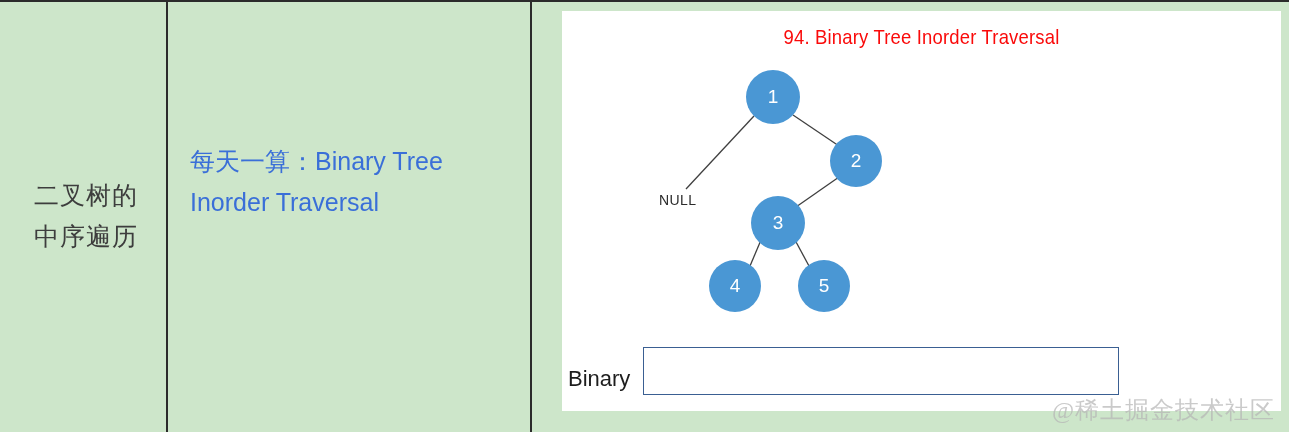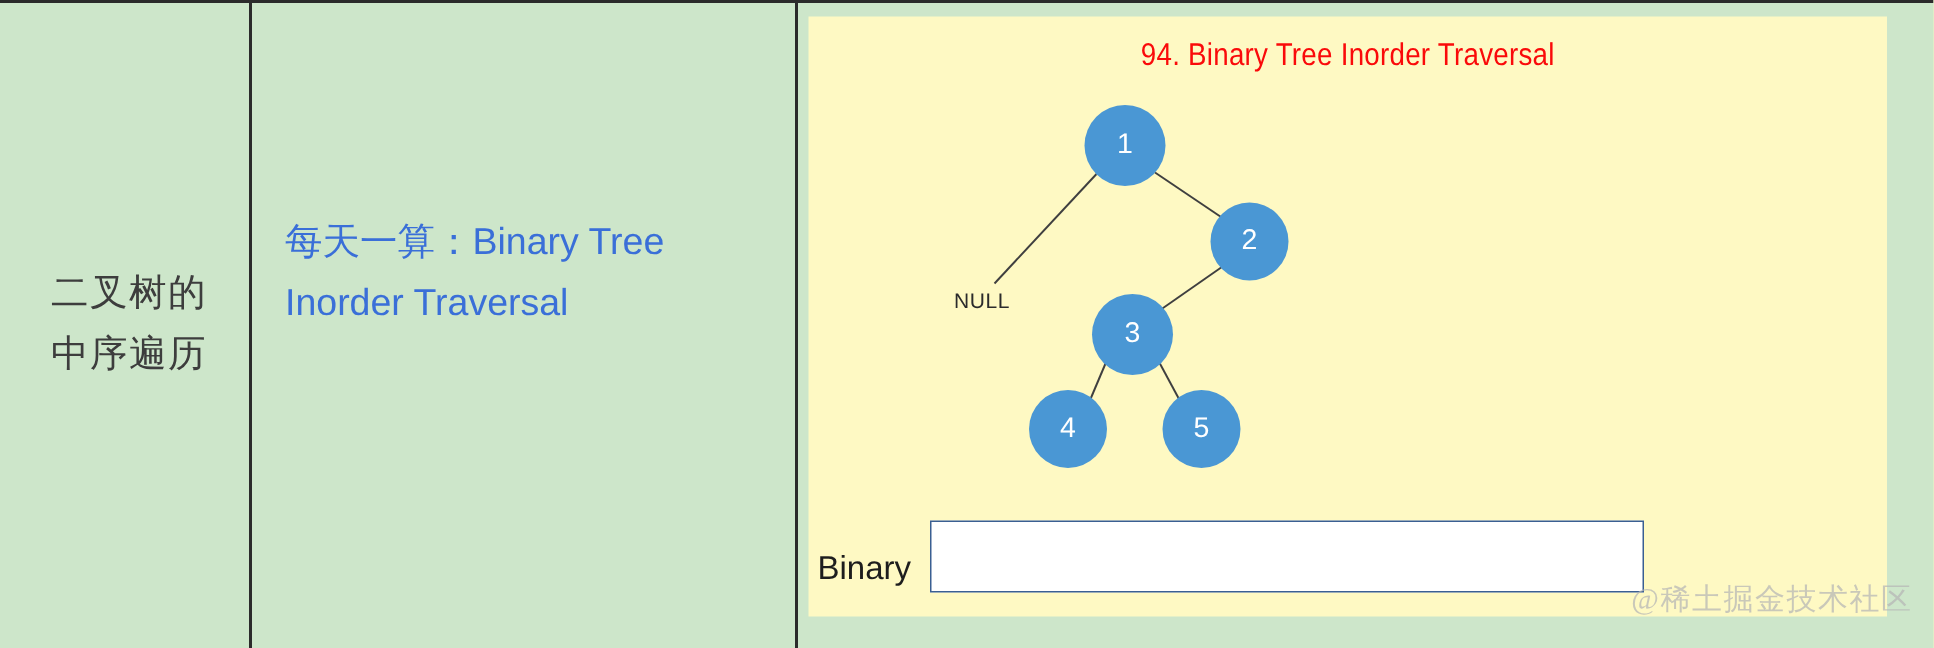--- a/index.html
+++ b/index.html
@@ -88,25 +88,25 @@
   
   .cell-figure {
     position: absolute;
     left: 532px;
     top: 0;
     width: 757px;
     height: 432px;
   }
   .figure-panel {
     position: absolute;
-    left: 7px;
+    left: 30px;
     top: 11px;
     width: 719px;
     height: 400px;
-    background: #fef9c3;
+    background: #ffffff;
   }
 
   .fig-title {
     position: absolute;
     left: 0;
     top: 14px;
     width: 719px;
     text-align: center;
     color: #fa0a0a;
     font-size: 21px;
@@ -169,24 +169,24 @@
     height: 48px;
     box-sizing: border-box;
     border: 1px solid #3a5f92;
     background: #ffffff;
   }
 
   
   .watermark {
     position: absolute;
     right: 14px;
-    bottom: 19px;
+    bottom: 6px;
     color: #b6b6b6;
     opacity: 0.72;
-    font-size: 20px;
+    font-size: 24px;
     font-family: "Liberation Serif", "DejaVu Serif", serif;
     letter-spacing: 1px;
     white-space: nowrap;
   }
 </style>
 </head>
 <body>
 
 <div id="root">
 

